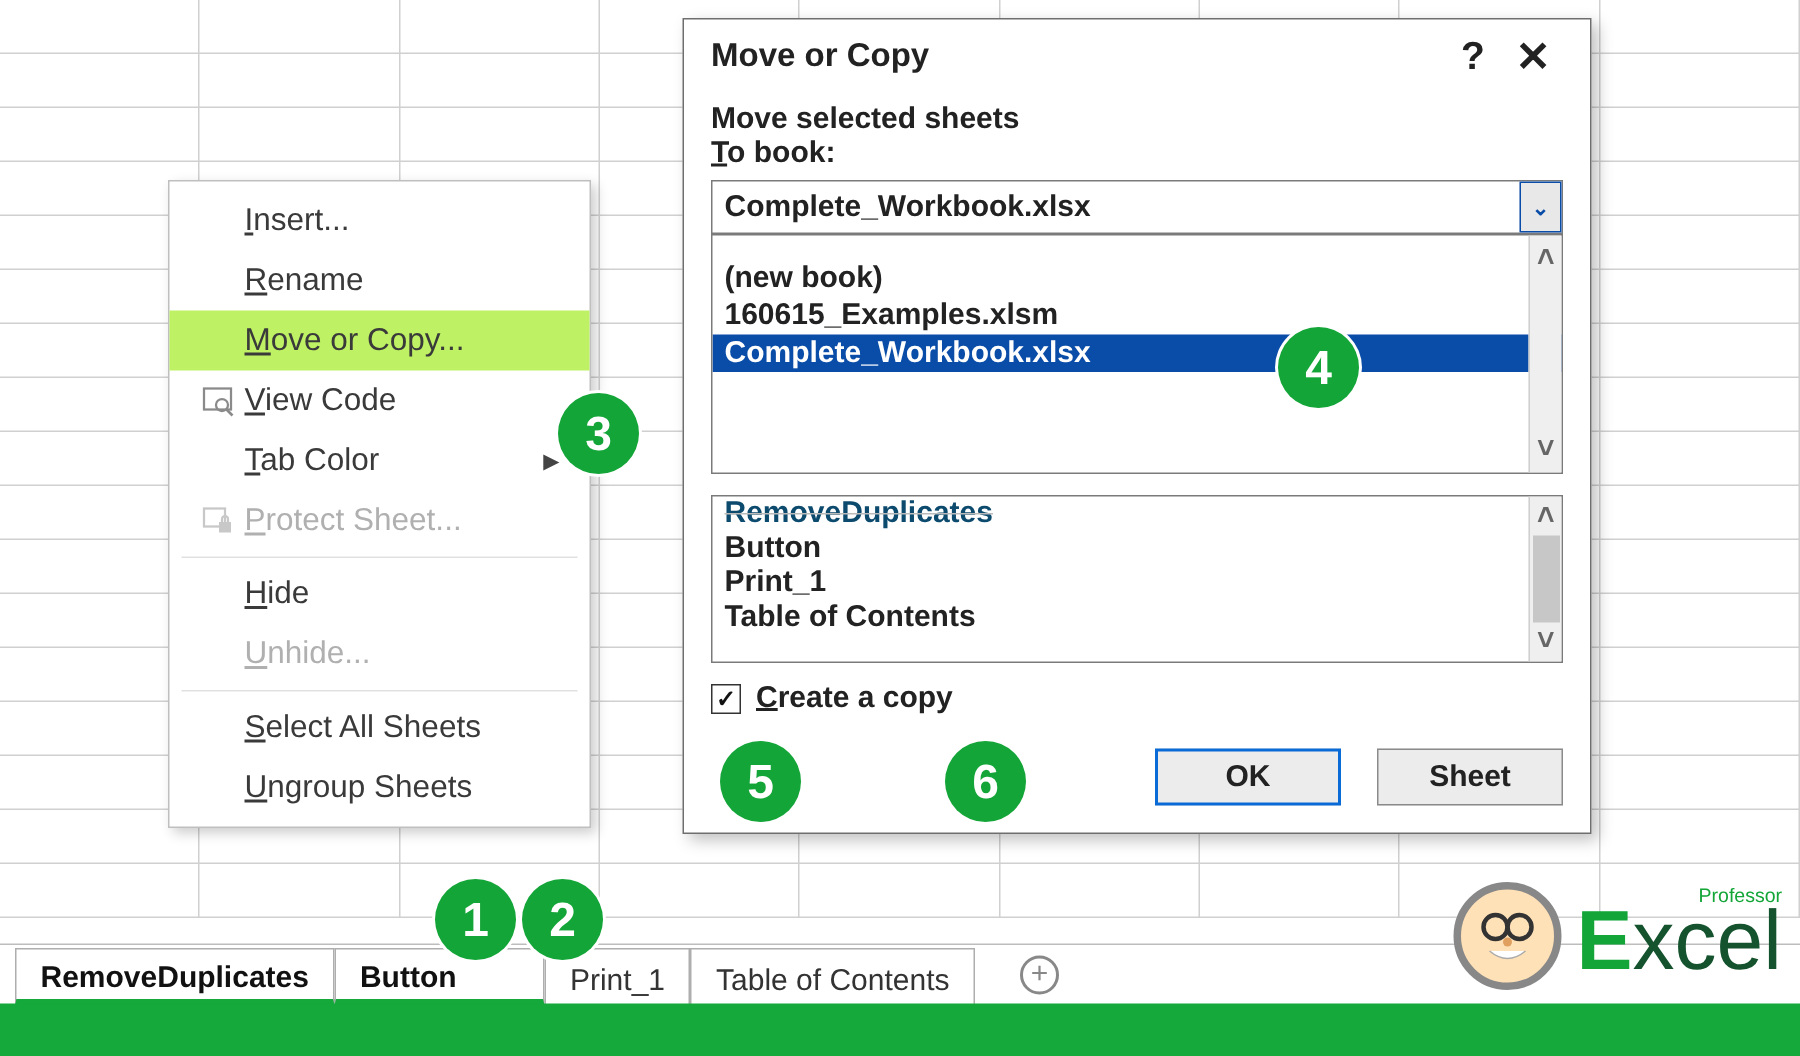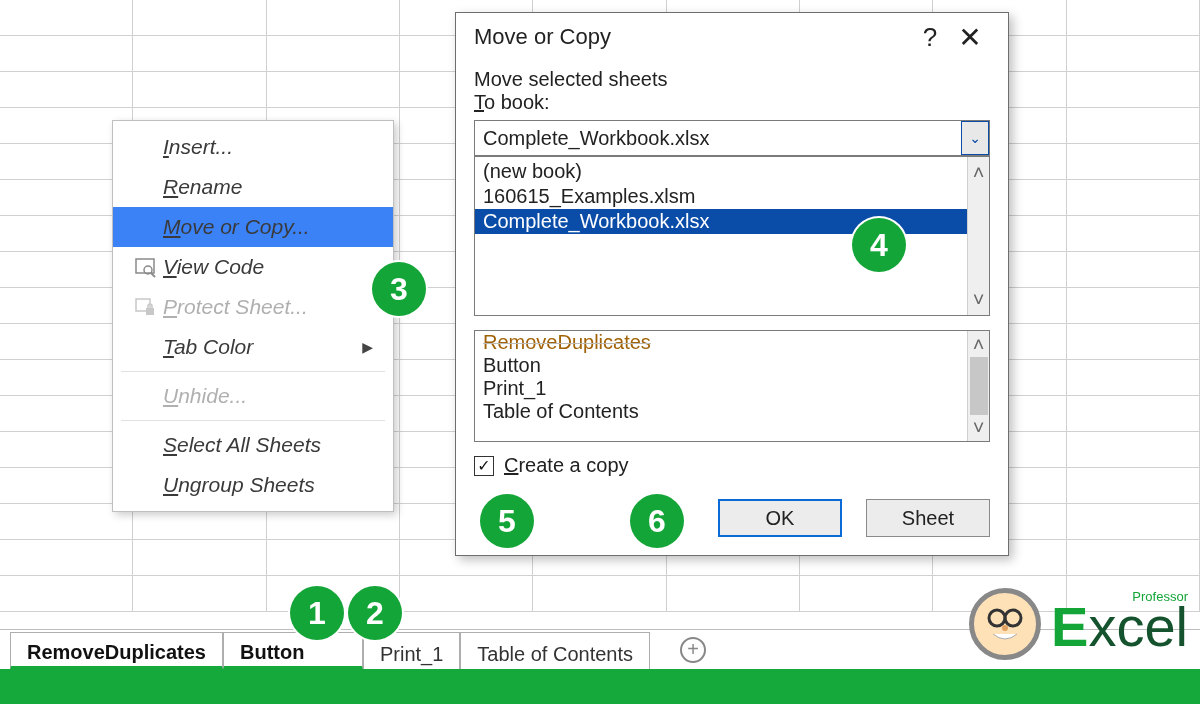--- a/index.html
+++ b/index.html
@@ -14,45 +14,45 @@
   .tabstrip { position:absolute; left:0; bottom:35px; width:1200px; height:40px; background:#fff; border-top:1px solid #bdbdbd; display:flex; align-items:end; padding-left:10px; }
   .sheet-tab { height:38px; padding:6px 16px 0 16px; border:1px solid #aeaeae; border-bottom:none; margin-right:0; background:#fff; font-size:20px; color:#333; display:flex; align-items:center; position:relative; top:1px;}
   .sheet-tab.active { border-bottom:4px solid #15a83b; font-weight:700; color:#111; }
   .newsheet { width:26px; height:26px; border:2px solid #888; border-radius:50%; margin-left:30px; align-self:center; display:flex; align-items:center; justify-content:center; color:#888; font-size:20px; font-weight:400;}
   .footer-bar { position:absolute; left:0; bottom:0; width:1200px; height:35px; background:#15a83b; }
 
   
   .ctxmenu { position:absolute; left:112px; top:120px; width:282px; background:#fff; border:1px solid #bfbfbf; box-shadow:3px 3px 8px rgba(0,0,0,.2); padding:6px 0; }
   .ctxitem { display:flex; align-items:center; height:40px; padding:0 20px 0 14px; font-size:21px; color:#3a3a3a; }
   .ctxitem .ico { width:36px; display:flex; align-items:center; justify-content:center; color:#6a6a6a; }
-  .ctxitem .lbl { flex:1;font-style:italic; }
+  .ctxitem .lbl { flex:1; }
   .ctxitem .arrow { color:#444; font-size:14px; }
-  .ctxitem.hover { background:#3b82f6; }
+  .ctxitem.hover { background:#bef264; }
   .ctxitem.disabled { color:#b0b0b0; }
   .ctxitem .ul { text-decoration:underline; }
   .ctxsep { height:1px; background:#e1e1e1; margin:4px 8px; }
 
   
-  .dialog { position:absolute; left:455px; top:12px; width:554px; background:#fff; border:1px solid #6e6e6e; box-shadow:4px 4px 10px rgba(0,0,0,.25); }
+  .dialog { position:absolute; left:455px; top:12px; width:606px; background:#fff; border:1px solid #6e6e6e; box-shadow:4px 4px 10px rgba(0,0,0,.25);font-weight:bold; }
   .dlg-title { height:48px; display:flex; align-items:center; padding:0 18px; font-size:22px; color:#222;}
   .dlg-title .t { flex:1; }
   .dlg-title .help { width:40px; text-align:center; font-size:26px; color:#222;}
   .dlg-title .close { width:40px; text-align:center; font-size:28px; color:#222;}
   .dlg-body { padding:2px 18px 18px 18px; font-size:20px; color:#222; }
   .combo { height:36px; border:1px solid #7a7a7a; display:flex; align-items:center; margin-top:6px;}
   .combo .val { flex:1; padding:0 8px; font-size:20px; }
   .combo .btn { width:28px; height:34px; border-left:1px solid #7a7a7a; background:#e8e8e8; display:flex; align-items:center; justify-content:center; font-size:14px; color:#0a4da8; border:1px solid #0a4da8; margin:0;}
   .listbox { border:1px solid #7a7a7a; margin-top:0; height:160px; position:relative; overflow:hidden;}
-  .listbox .inner { padding:2px 0; }
+  .listbox .inner { padding:16px 0; }
   .listbox .opt { padding:1px 8px; font-size:20px; }
   .listbox .opt.sel { background:#0a4da8; color:#fff; }
   .listbox .sb { position:absolute; right:0; top:0; width:22px; height:100%; background:#efefef; border-left:1px solid #cfcfcf; display:flex; flex-direction:column; align-items:center; justify-content:space-between; padding:4px 0; color:#666;}
   .sheetlist { border:1px solid #7a7a7a; margin-top:14px; height:112px; position:relative; overflow:hidden; }
   .sheetlist .opt { padding:0 8px; font-size:20px; color:#222;}
-  .sheetlist .opt.dim { color:#a16207; text-decoration:line-through; text-decoration-color:#bbb; text-decoration-thickness:1px;}
+  .sheetlist .opt.dim { color:#0c4a6e; text-decoration:line-through; text-decoration-color:#bbb; text-decoration-thickness:1px;}
   .sheetlist .sb { position:absolute; right:0; top:0; width:22px; height:100%; background:#efefef; border-left:1px solid #cfcfcf; display:flex; flex-direction:column; justify-content:space-between; align-items:center; padding:2px 0; color:#666;}
   .sheetlist .thumb { width:18px; height:58px; background:#c7c7c7; }
   .chkrow { display:flex; align-items:center; gap:10px; margin-top:12px; font-size:20px;}
   .chkbox { width:20px; height:20px; border:1px solid #333; display:flex; align-items:center; justify-content:center; font-size:16px; color:#111;}
   .btnrow { display:flex; justify-content:flex-end; gap:24px; margin-top:22px; }
   .dlg-btn { width:124px; height:38px; border:1px solid #8a8a8a; background:#ececec; font-size:20px; display:flex; align-items:center; justify-content:center;}
   .dlg-btn.primary { border:2px solid #0a6bd6; }
 
   
   .badge { position:absolute; width:54px; height:54px; border-radius:50%; background:#13a537; color:#fff; font-size:32px; font-weight:700; display:flex; align-items:center; justify-content:center; box-shadow:0 0 0 2px #fff; }
@@ -274,36 +274,40 @@
   <div class="ctxitem">
       <span class="ico">
     <svg width="22" height="22" viewBox="0 0 22 22">
           <rect x="2" y="3" width="18" height="14" fill="none" stroke="#8a8a8a" stroke-width="1.5"></rect>
           <circle cx="14" cy="14" r="4" fill="none" stroke="#8a8a8a" stroke-width="1.5"></circle>
           <line x1="17" y1="17" x2="21" y2="21" stroke="#8a8a8a" stroke-width="1.8"></line>
         </svg>
   </span>
       <span class="lbl"><span class="ul">V</span>iew Code</span>
     </div>
+  <div class="ctxitem">
+      <span class="ico"></span>
+      <span class="lbl"><span class="ul">T</span>ab Color</span>
+      <span class="arrow">▶</span>
+    </div>
   <div class="ctxitem disabled">
       <span class="ico">
     <svg width="22" height="22" viewBox="0 0 22 22">
           <rect x="2" y="3" width="14" height="12" fill="none" stroke="#c8c8c8" stroke-width="1.5"></rect>
           <rect x="12" y="12" width="8" height="7" fill="#c8c8c8"></rect>
           <path d="M14 12 v-2 a2 2 0 0 1 4 0 v2" fill="none" stroke="#c8c8c8" stroke-width="1.5"></path>
         </svg>
   </span>
       <span class="lbl"><span class="ul">P</span>rotect Sheet...</span>
     </div>
-  <div class="ctxitem">
-      <span class="ico"></span>
-      <span class="lbl"><span class="ul">T</span>ab Color</span>
-      <span class="arrow">▶</span>
-    </div>
   <div class="ctxsep"></div>
+  <div class="ctxitem">
+      <span class="ico"></span>
+      <span class="lbl"><span class="ul">H</span>ide</span>
+    </div>
   <div class="ctxitem disabled">
       <span class="ico"></span>
       <span class="lbl"><span class="ul">U</span>nhide...</span>
     </div>
   <div class="ctxsep"></div>
   <div class="ctxitem">
       <span class="ico"></span>
       <span class="lbl"><span class="ul">S</span>elect All Sheets</span>
     </div>
   <div class="ctxitem">

